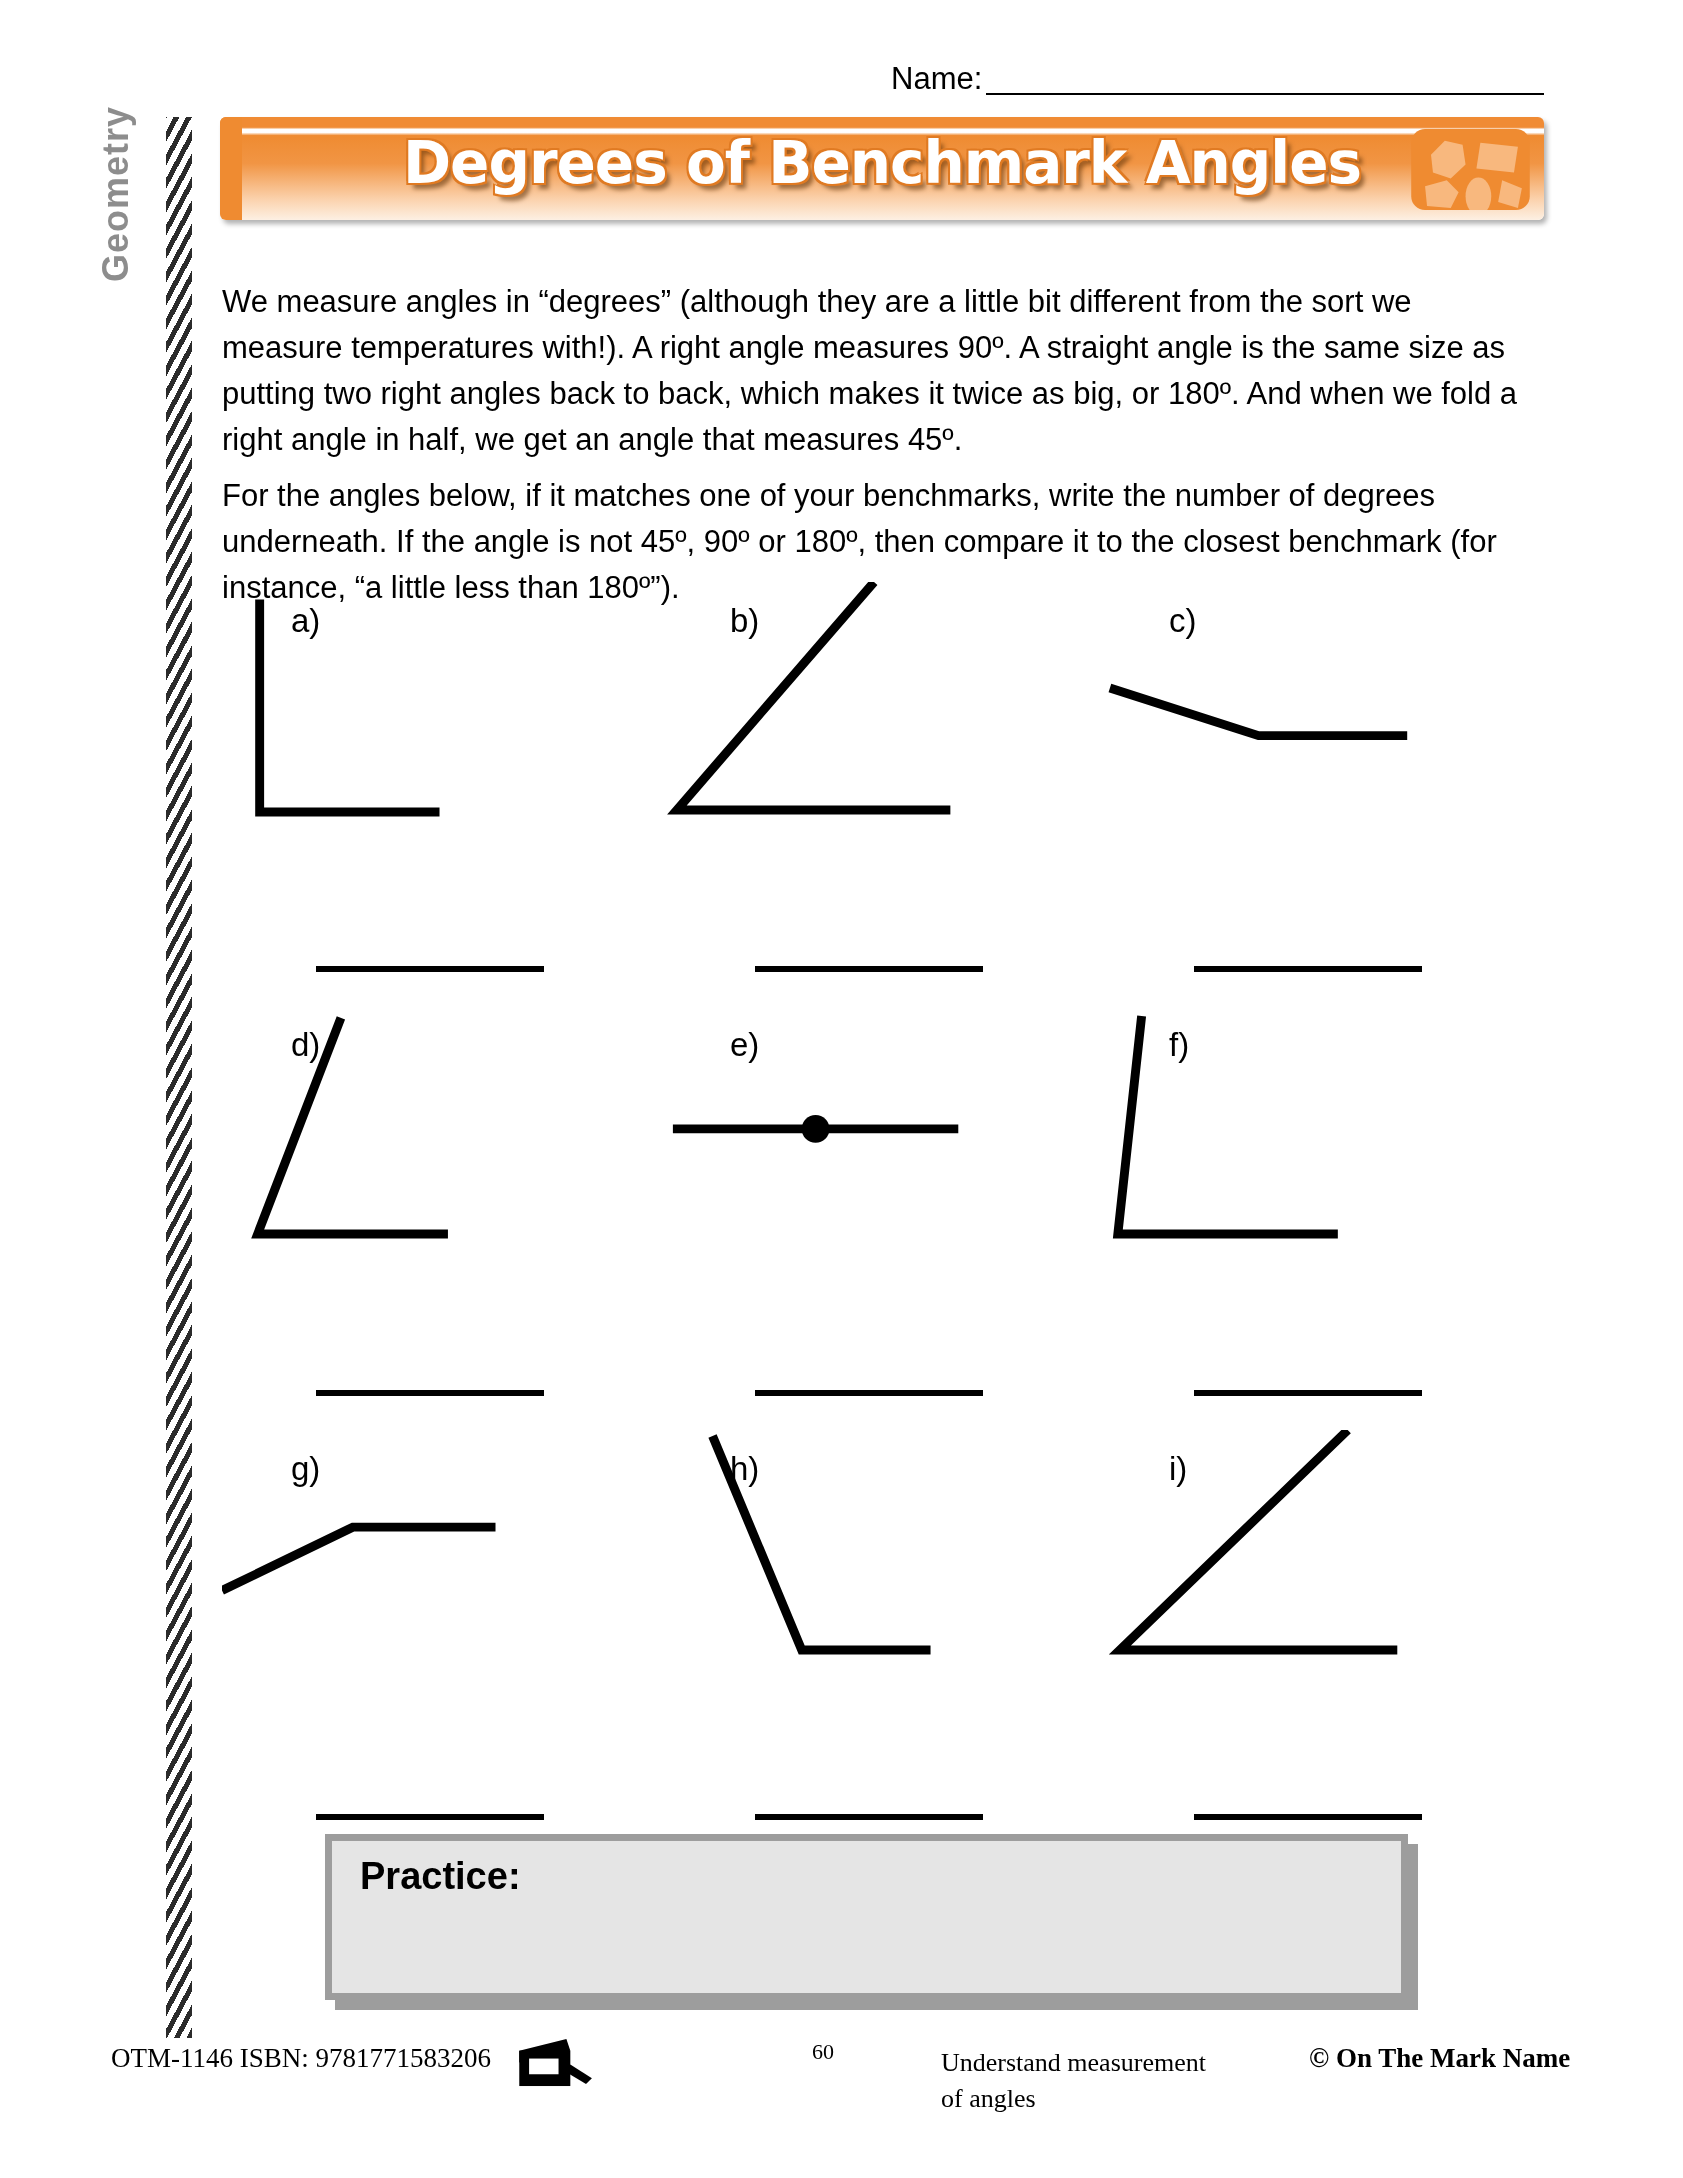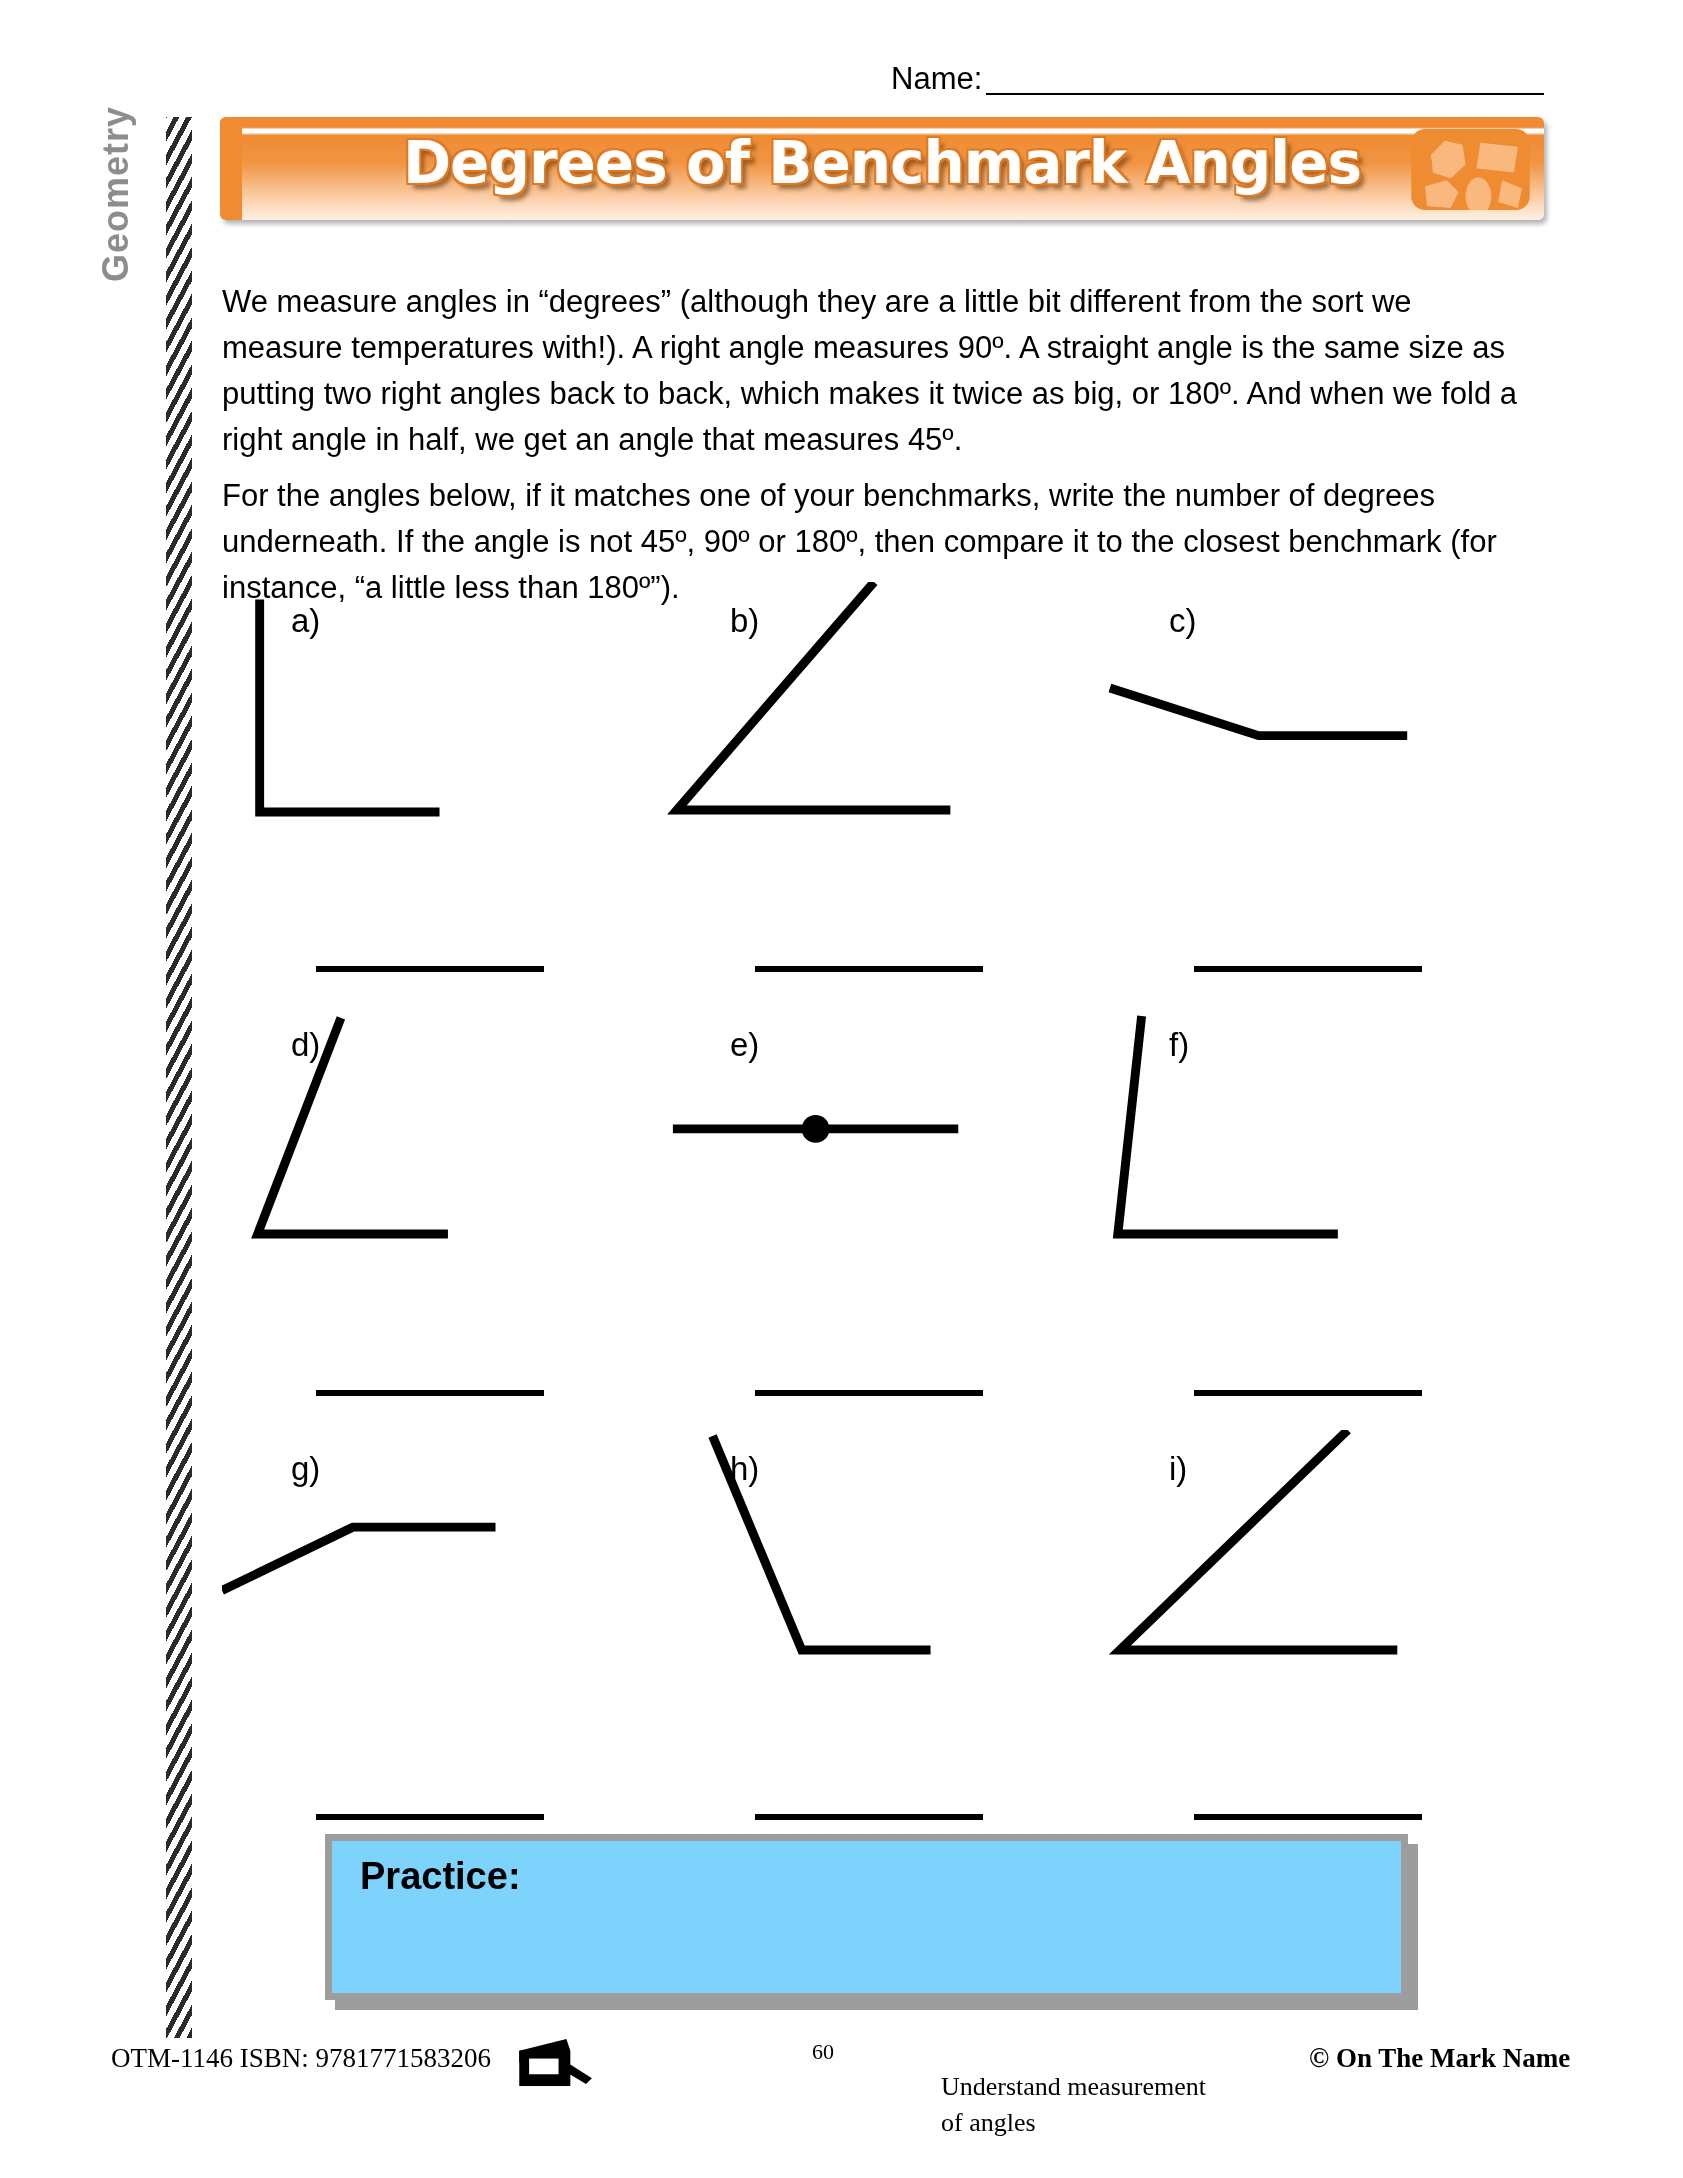--- a/index.html
+++ b/index.html
@@ -190,21 +190,21 @@
     width: 1083px;
     height: 166px;
     background: #9d9d9d;
   }
   .practice-box {
     position: absolute;
     left: 325px;
     top: 1834px;
     width: 1083px;
     height: 166px;
-    background: #7dd3fc;
+    background: #e5e5e5;
     border: 7px solid #9d9d9d;
     box-sizing: border-box;
   }
   .practice-title {
     position: absolute;
     left: 28px;
     top: 14px;
     font-size: 38px;
     font-weight: bold;
     color: #000;
@@ -246,21 +246,20 @@
     left: 812px;
     top: -4px;
     font-size: 22px;
   }
   .footer-desc {
     position: absolute;
     left: 941px;
     top: 2px;
     font-size: 26px;
     line-height: 36px;
-    margin-top: 24px;
   }
   .footer-copy {
     position: absolute;
     left: 1309px;
     top: 0;
     font-size: 27px;
     font-weight: bold;
     white-space: nowrap;
   }
 </style>

